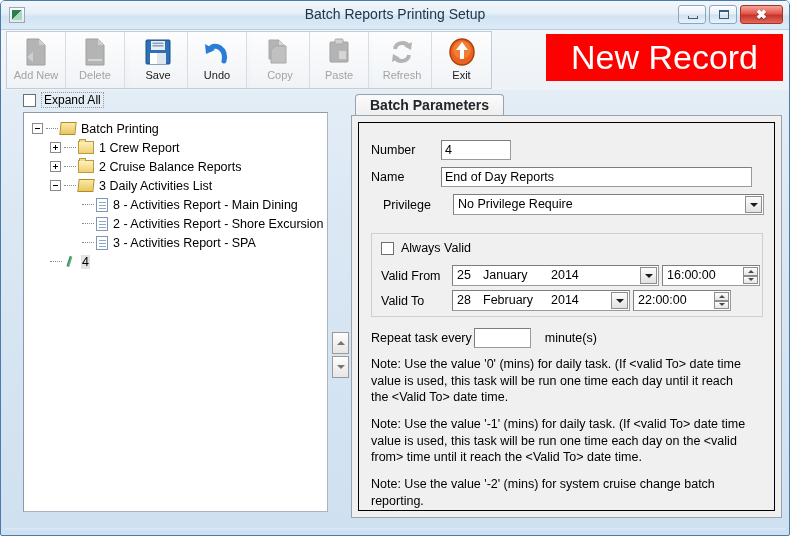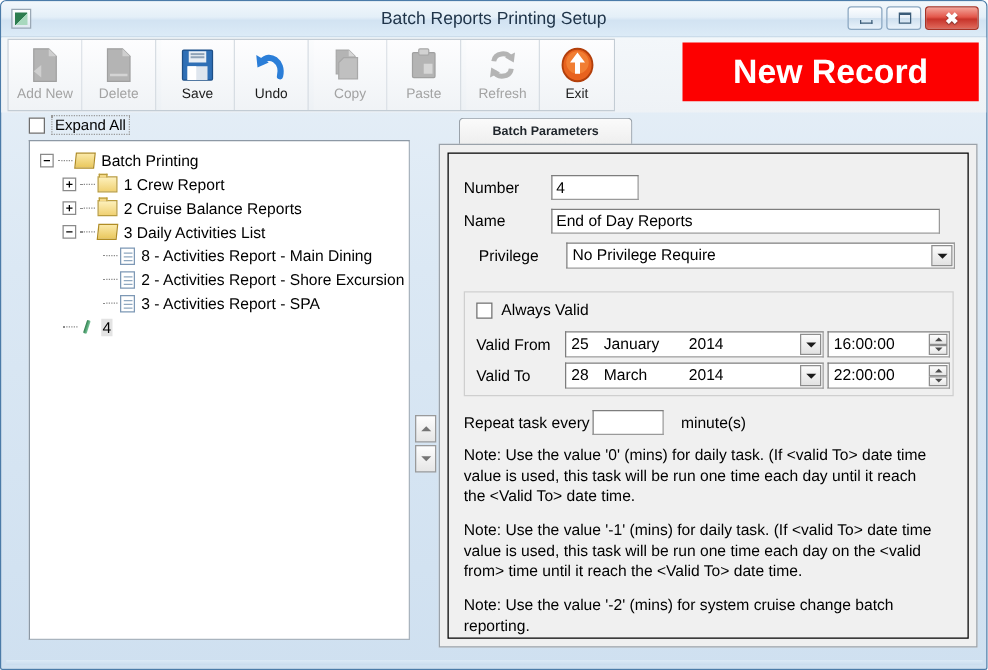--- a/index.html
+++ b/index.html
@@ -141,22 +141,22 @@
     position: absolute;
     right: 6px; top: 4px;
     width: 237px; height: 47px;
     background: #fd0000;
     display: flex;
     align-items: center;
     justify-content: center;
   }
   .newrec span {
     color: #ffffff;
-    font-size: 27px;
-    font-weight: bold;
+    font-size: 34px;
+    font-weight: normal;
     letter-spacing: 0px;
     font-family: "Liberation Sans", sans-serif;
   }
 
   
   .client {
     position: absolute;
     left: 4px; top: 89px;
     width: 781px; height: 440px;
     box-sizing: border-box;
@@ -327,25 +327,25 @@
     position: absolute;
     left: 346px; top: 4px;
     width: 431px; height: 424px;
   }
   .tabstrip {
     position: relative;
     height: 22px;
   }
   .tab {
     position: absolute;
-    left: 16px; top: 0;
+    left: 4px; top: 0;
     height: 22px;
-    padding: 0 26px;
+    padding: 0 14px;
     line-height: 21px;
-    font-size: 10px;
+    font-size: 14px;
     font-weight: bold;
     color: #20262c;
     background: linear-gradient(180deg,#fbfbfb,#eeeeee);
     border: 1px solid #9aa2aa;
     border-bottom: none;
     border-radius: 4px 4px 0 0;
     box-sizing: border-box;
     font-family: "Liberation Sans", sans-serif;
   }
   .tabpage {
@@ -762,24 +762,24 @@
                     </div>
                   <div>
                       <span class="sa-dn"></span>
                     </div>
                 </span>
               </span>
             </div>
 
             <div class="frow" style="left:9px; top:56px;">
               <span class="flabel" style="width:71px">Valid To</span>
-              <span class="datecombo" style="width:207px">
+              <span class="datecombo" style="width:178px">
                 <span class="dparts">
                   <span class="dd">28</span>
-                  <span class="mm">March</span>
+                  <span class="mm">February</span>
                   <span class="yy">2014</span>
                 </span>
                 <span class="cbtn" style="position:absolute;right:1px;top:1px;width:17px;height:17px;background:linear-gradient(180deg,#fcfcfc,#e2e2e2);border:1px solid #8d8d8d;box-sizing:border-box;display:flex;align-items:center;justify-content:center;">
                     <i style="width:0;height:0;border-left:4px solid transparent;border-right:4px solid transparent;border-top:4px solid #1a1a1a;display:block;"></i>
                   </span>
               </span>
               <span class="timebox" style="width:98px; margin-left:3px;">
                 <span class="ttext">22:00:00</span>
                 <span class="spin">
                   <div>

